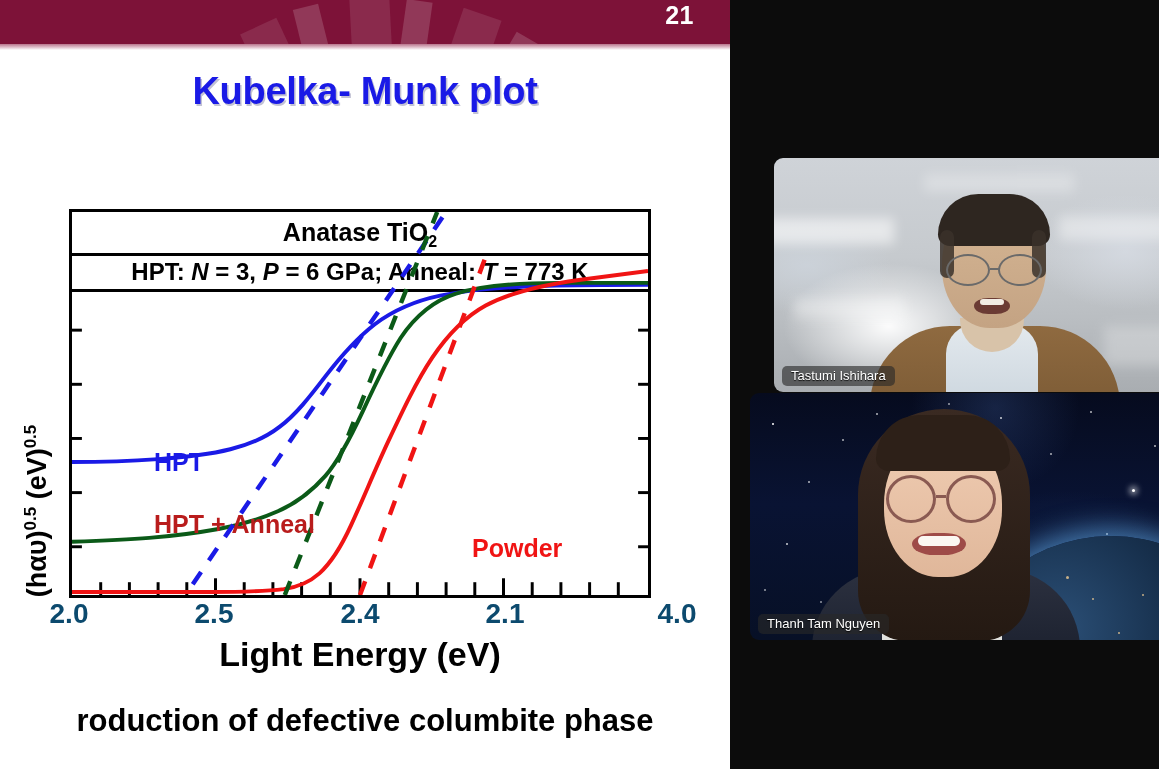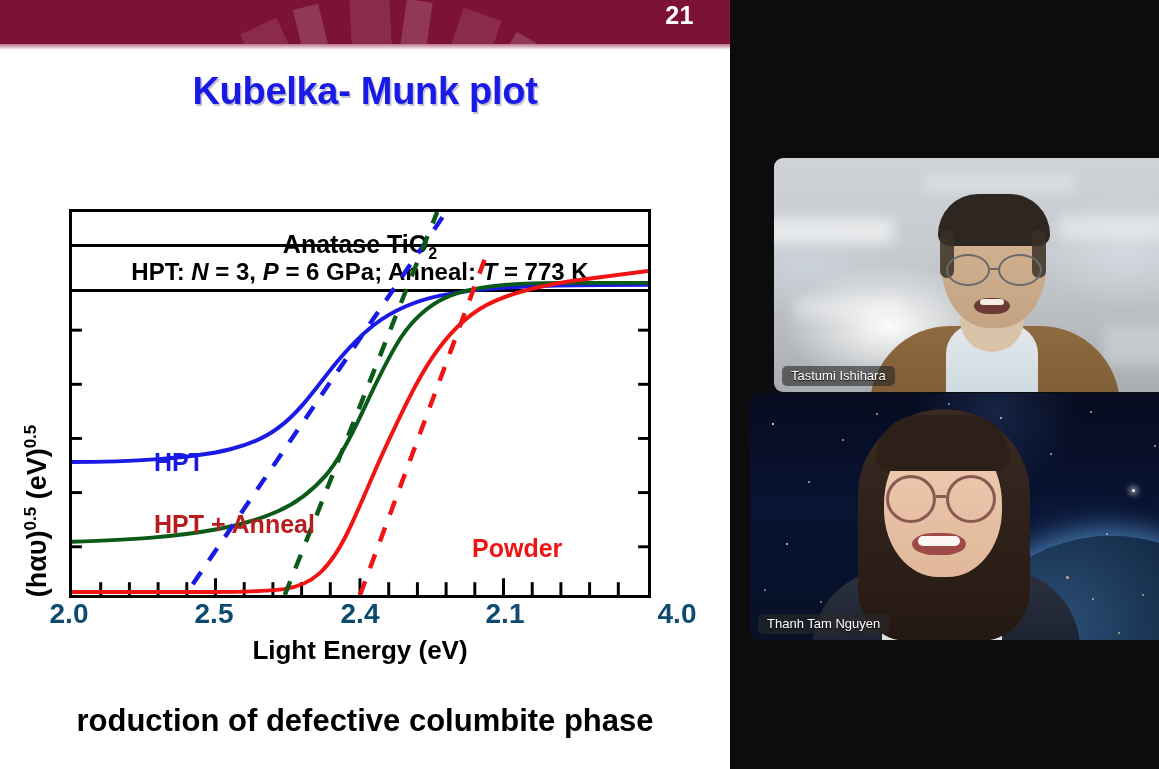--- a/index.html
+++ b/index.html
@@ -20,38 +20,38 @@
     text-shadow:1.5px 1.5px 0 rgba(120,120,160,.45);}
 
   
   #figure{position:absolute;left:0px;top:195px;width:730px;height:500px;}
   #ylabel{position:absolute;left:-108px;top:300px;width:290px;text-align:center;
     transform:rotate(-90deg);font-size:27px;font-weight:bold;color:#000;white-space:nowrap;}
   #ylabel sup{font-size:17px;}
 
   #plotbox{position:absolute;left:69px;top:14px;width:582px;height:389px;
     border:3px solid #000;box-sizing:border-box;background:#fff;overflow:hidden;}
-  #hdr1{position:absolute;left:0;top:12px;width:100%;height:23px;line-height:40px;text-align:center;
+  #hdr1{position:absolute;left:0;top:0;width:100%;height:44px;line-height:40px;text-align:center;
     font-size:25px;font-weight:bold;color:#000;border-bottom:3px solid #000;box-sizing:border-box;}
   #hdr1 sub{font-size:16px;}
   #hdr2{position:absolute;left:0;top:40px;width:100%;height:40px;line-height:40px;text-align:center;
     font-size:24px;font-weight:bold;color:#000;border-bottom:3px solid #000;box-sizing:border-box;white-space:nowrap;}
   #hdr2 i{font-style:italic;}
 
   #curves{position:absolute;left:0;top:0;width:100%;height:100%;}
 
   .clabel{position:absolute;font-size:25px;font-weight:bold;white-space:nowrap;}
   #lbl-hpt{left:82px;top:236px;color:#1a1ae6;}
   #lbl-anneal{left:82px;top:298px;color:#b91c1c;}
   #lbl-powder{left:400px;top:322px;color:#f01414;}
 
   #xticks{position:absolute;left:69px;top:403px;width:582px;height:34px;}
   .xt{position:absolute;top:0;font-size:28px;font-weight:bold;color:#0c4a6e;transform:translateX(-50%);}
   #xlabel{position:absolute;left:69px;top:440px;width:582px;text-align:center;
-    font-size:26px;font-weight:bold;color:#000;}
+    font-size:34px;font-weight:bold;color:#000;}
 
   #caption{position:absolute;left:0;top:703px;width:730px;text-align:center;
     font-size:31px;font-weight:bold;color:#000;white-space:nowrap;}
 
   
   #video-panel{position:absolute;left:730px;top:0;width:429px;height:769px;background:#0c0c0c;}
   .tile{position:absolute;left:20px;width:409px;overflow:hidden;border-radius:9px 0 0 9px;}
   #tile-1{top:158px;height:234px;margin-left:24px;}
   #tile-2{top:393px;height:247px;}
   .tile-video{position:absolute;inset:0;}

